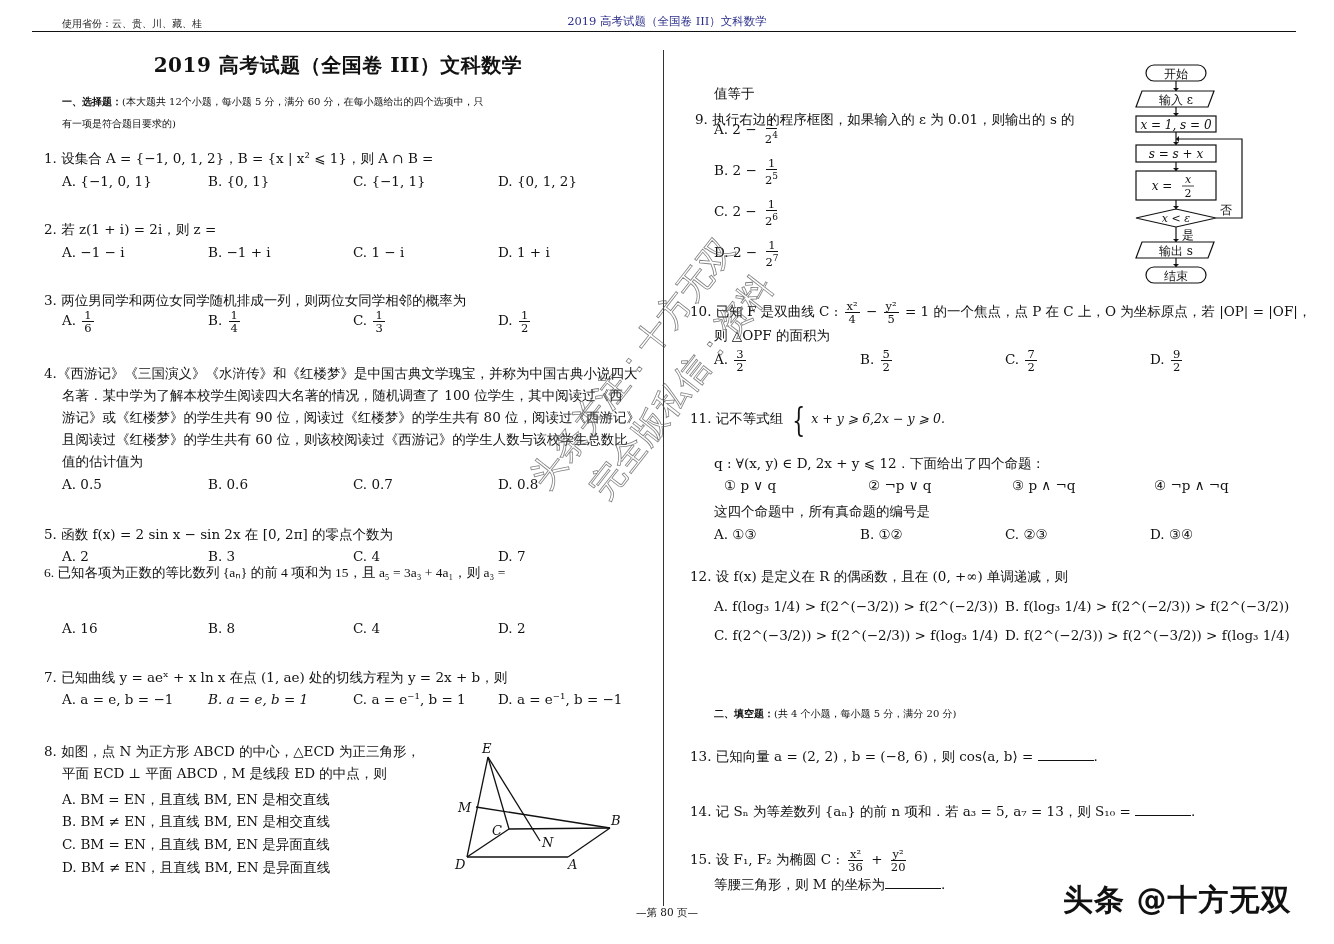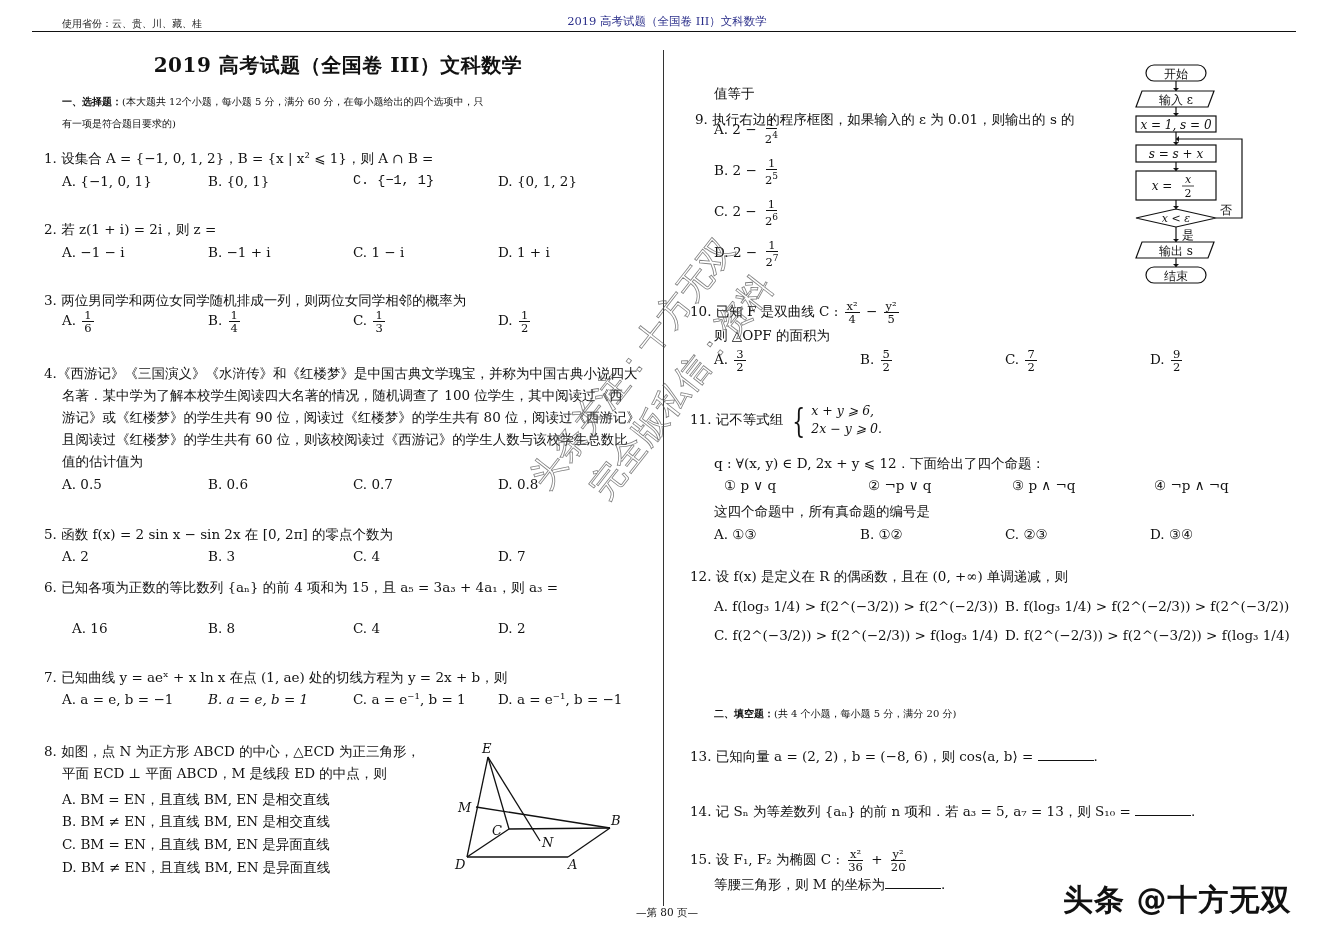--- a/index.html
+++ b/index.html
@@ -19,21 +19,21 @@
   .q { font-size: 13.5px; line-height: 22px; white-space: nowrap; }
   .opt { position: absolute; font-size: 13.5px; white-space: nowrap; }
   .i { font-style: italic; }
   .frac { display: inline-flex; flex-direction: column; align-items: center; vertical-align: middle; font-size: 11.5px; line-height: 12px; margin: 0 2px; }
   .frac .n { border-bottom: 1px solid #111; padding: 0 2px; }
   .frac .d { padding: 0 2px; }
   sup, sub { font-size: 9px; }
   .blank { display: inline-block; width: 56px; border-bottom: 1px solid #111; height: 12px; vertical-align: baseline; }
   .brace { display: inline-flex; align-items: center; vertical-align: middle; }
   .brace .bl { font-size: 34px; line-height: 34px; font-weight: 100; margin-right: 2px; transform: scaleX(0.6); }
-  .brace .lines { display: inline-flex; flex-direction: column; font-size: 12.5px; line-height: 18px; }
+  .brace .lines { display: inline-flex; flex-direction: row; font-size: 12.5px; line-height: 18px; }
   .footer { left: 0; width: 1334px; top: 906px; text-align: center; font-size: 10.5px; }
   .watermark-diag {
     left: 520px; top: 470px; font-size: 34px; color: rgba(0,0,0,0.0);
     -webkit-text-stroke: 0.8px #555; transform: rotate(-52deg); transform-origin: left top; white-space: nowrap;
     font-family: "DejaVu Sans", sans-serif; opacity: 0.75;
   }
   .watermark-diag2 {
     left: 580px; top: 480px; font-size: 34px; color: rgba(0,0,0,0.0);
     -webkit-text-stroke: 0.8px #555; transform: rotate(-52deg); transform-origin: left top; white-space: nowrap;
     font-family: "DejaVu Sans", sans-serif; opacity: 0.75;
@@ -56,21 +56,21 @@
   <b>一、选择题：</b><span>(本大题共 12个小题，每小题 5 分，满分 60 分，在每小题给出的四个选项中，只</span>
 </div>
 <div class="abs section" style="left:62px; top:113px;">有一项是符合题目要求的)</div>
 
 <div class="abs q" style="left:44px; top:147px;">
   <span>1.</span>
   <span>设集合 A = {−1, 0, 1, 2}，B = {x | x² ⩽ 1}，则 A ∩ B =</span>
 </div>
 <div class="opt" style="left:62px; top:173px;">A. {−1, 0, 1}</div>
 <div class="opt" style="left:208px; top:173px;">B. {0, 1}</div>
-<div class="opt" style="left:353px; top:173px;font-family:Liberation Mono, monospace;">C. {−1, 1}</div>
+<div class="opt" style="left:353px; top:173px;">C. {−1, 1}</div>
 <div class="opt" style="left:498px; top:173px;">D. {0, 1, 2}</div>
 
 <div class="abs q" style="left:44px; top:218px;">
   <span>2.</span>
   <span>若 z(1 + i) = 2i，则 z =</span>
 </div>
 <div class="opt" style="left:62px; top:244px;">A. −1 − i</div>
 <div class="opt" style="left:208px; top:244px;">B. −1 + i</div>
 <div class="opt" style="left:353px; top:244px;">C. 1 − i</div>
 <div class="opt" style="left:498px; top:244px;">D. 1 + i</div>
@@ -122,25 +122,25 @@
 
 <div class="abs q" style="left:44px; top:523px;">
   <span>5.</span>
   <span>函数 f(x) = 2 sin x − sin 2x 在 [0, 2π] 的零点个数为</span>
 </div>
 <div class="opt" style="left:62px; top:548px;">A. 2</div>
 <div class="opt" style="left:208px; top:548px;">B. 3</div>
 <div class="opt" style="left:353px; top:548px;">C. 4</div>
 <div class="opt" style="left:498px; top:548px;">D. 7</div>
 
-<div class="abs q" style="left:44px; top:576px;">
+<div class="abs q" style="left:44px; top:562px;font-family:Liberation Serif, serif;">
   <span>6.</span>
   <span>已知各项为正数的等比数列 {aₙ} 的前 4 项和为 15，且 a₅ = 3a₃ + 4a₁，则 a₃ =</span>
 </div>
-<div class="opt" style="left:62px; top:620px;margin-left:10px;">A. 16</div>
+<div class="opt" style="left:62px; top:620px;">A. 16</div>
 <div class="opt" style="left:208px; top:620px;">B. 8</div>
 <div class="opt" style="left:353px; top:620px;">C. 4</div>
 <div class="opt" style="left:498px; top:620px;">D. 2</div>
 
 <div class="abs q" style="left:44px; top:666px;">
   <span>7.</span>
   <span>已知曲线 y = aeˣ + x ln x 在点 (1, ae) 处的切线方程为 y = 2x + b，则</span>
 </div>
 <div class="opt" style="left:62px; top:691px;">A. a = e, b = −1</div>
 <div class="opt" style="left:208px; top:691px;font-style:italic;">B. a = e, b = 1</div>
@@ -269,20 +269,21 @@
   <span>已知 F 是双曲线 C :</span>
   <span class="frac">
       <span class="n">x²</span>
       <span class="d">4</span>
     </span>
   <span>−</span>
   <span class="frac">
       <span class="n">y²</span>
       <span class="d">5</span>
     </span>
+  <span>= 1 的一个焦点，点 P 在 C 上，O 为坐标原点，若 |OP| = |OF|，</span>
 </div>
 <div class="abs q" style="left:714px; top:324px;">则 △OPF 的面积为</div>
 <div class="opt" style="left:714px; top:348px;">
   <span>A.</span>
   <span class="frac">
       <span class="n">3</span>
       <span class="d">2</span>
     </span>
 </div>
 <div class="opt" style="left:860px; top:348px;">

